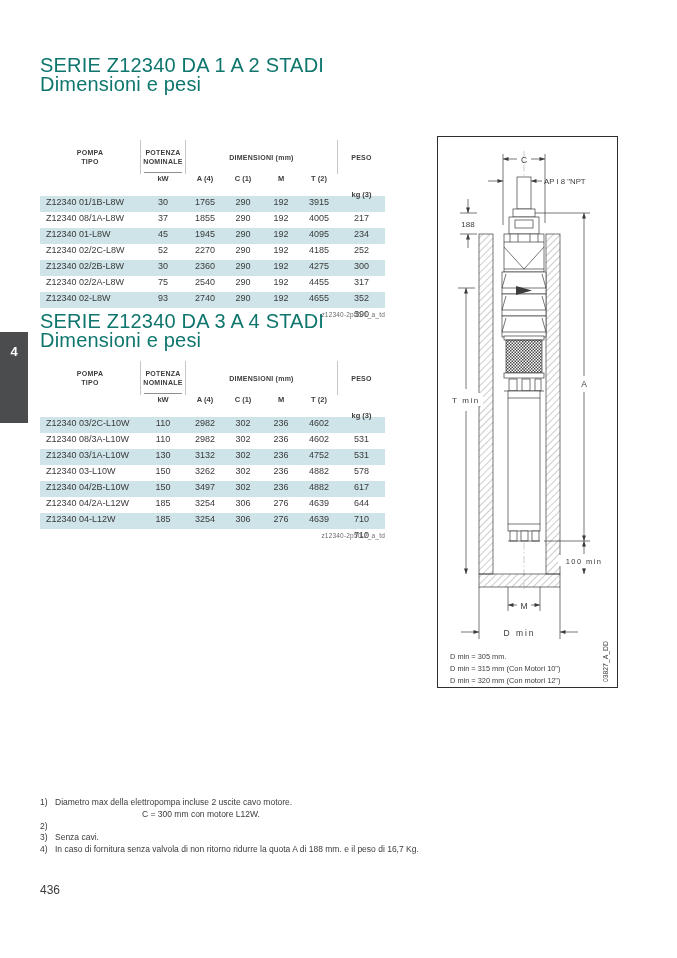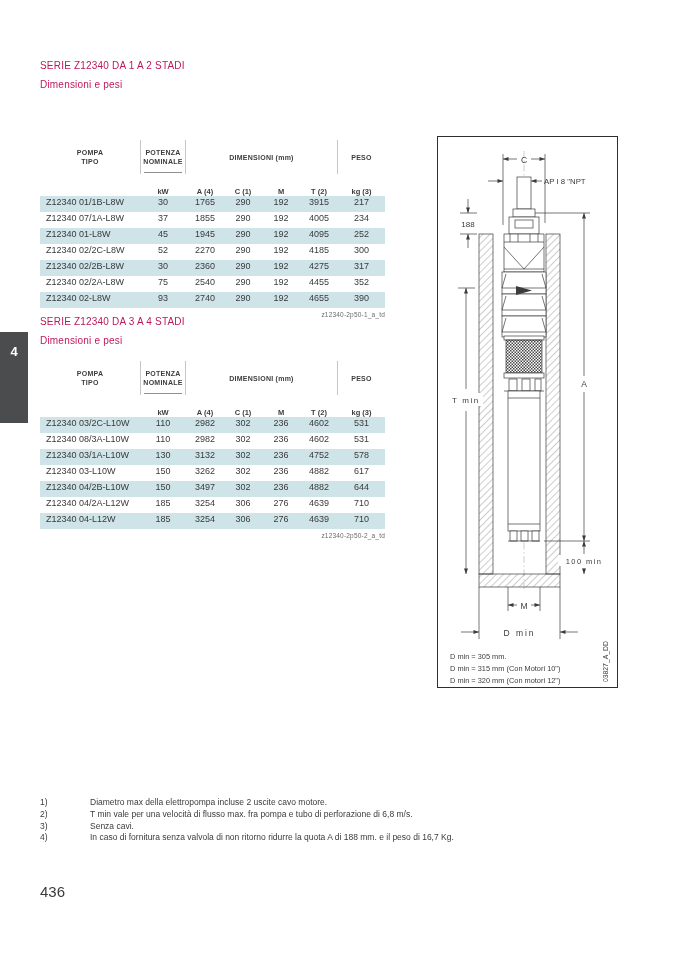--- a/index.html
+++ b/index.html
@@ -1,53 +1,53 @@
 <!DOCTYPE html>
 <html><head>
 <meta charset="utf-8">
 <style>
   html,body{margin:0;padding:0;background:#e8e8e8;}
   .page{position:relative;width:677px;height:958px;background:#ffffff;overflow:hidden;
         font-family:"Liberation Sans",sans-serif;color:#3b3e41;margin:0 auto;}
   
-  .sec-title{position:absolute;left:40px;font-size:10px;line-height:19px;color:#be185d;letter-spacing:.2px;}
+  .sec-title{position:absolute;left:40px;font-size:20px;line-height:19px;color:#0f766e;letter-spacing:.2px;}
   .sec-title.t1{top:56px;} .sec-title.t2{top:312px;}
   
   .side-tab{position:absolute;left:0;top:332px;width:28px;height:91px;background:#4b4c4e;}
   .side-tab span{display:block;text-align:center;padding-top:12px;color:#fff;font-size:13px;font-weight:bold;}
   
   .tbl{position:absolute;left:40px;width:345px;font-size:9px;color:#3a3a3a;}
   .tbl.tbl1{top:140px;} .tbl.tbl2{top:361px;}
   .thead{display:flex;height:34px;font-size:7px;font-weight:bold;letter-spacing:.25px;color:#3d3d3d;}
   .hc{display:flex;flex-direction:column;justify-content:center;text-align:center;line-height:9px;box-sizing:border-box;}
   .h-pompa{flex:0 0 100px;}
   .h-potenza{flex:0 0 46px;border-left:1px solid #c6c6c6;border-right:1px solid #c6c6c6;position:relative;}
   .h-potenza::after{content:"";position:absolute;left:3px;right:3px;bottom:1px;border-bottom:1px solid #8f8f8f;}
   .h-dim{flex:0 0 152px;border-right:1px solid #c6c6c6;}
   .h-peso{flex:0 0 47px;}
-  .units{display:flex;height:22px;align-items:flex-end;padding-bottom:0;box-sizing:border-box;
+  .units{display:flex;height:22px;padding-bottom:0;box-sizing:border-box;
          font-size:7.5px;font-weight:bold;color:#3d3d3d;}
   .trow{display:flex;height:16px;line-height:12.4px;}
   .tbody .trow:nth-of-type(odd){background:#cee4e8;}
   .col-type{flex:0 0 100px;text-align:left;padding-left:6px;box-sizing:border-box;white-space:nowrap;}
   .col-kw{flex:0 0 46px;text-align:center;}
   .col-a,.col-c,.col-m,.col-t{flex:0 0 38px;text-align:center;}
-  .col-kg{flex:0 0 47px;text-align:center;}
+  .col-kg{flex:0 0 47px;text-align:center;margin-top:16px;}
   .tbl-id{text-align:right;font-size:6.5px;color:#6a6a6a;margin-top:3px;letter-spacing:.2px;}
   
   .diagram{position:absolute;left:437px;top:136px;width:179px;height:550px;border:1px solid #2e2e2e;box-sizing:content-box;background:#fff;}
   .diagram svg{display:block;width:179px;height:550px;}
   .dimtext{font-family:"Liberation Sans",sans-serif;fill:#3c3c3c;}
   
   .footnotes{position:absolute;left:40px;top:797px;width:605px;font-size:8.5px;line-height:11.8px;color:#3b3b3b;}
   .fn{display:flex;}
   .fn .num{flex:0 0 15px;}
-  .fn .lines{flex:1;margin-left:35px;}
+  .fn .lines{flex:1;}
   .fn1-line3{margin-left:87px;}
-  .page-num{position:absolute;left:40px;top:883px;font-size:15px;color:#3b3b3b;text-align:center;}
+  .page-num{position:absolute;left:40px;top:883px;font-size:12px;color:#3b3b3b;text-align:center;}
 </style>
 </head>
 <body>
 
 <div class="page">
 
   <div class="side-tab">
     <span>4</span>
   </div>
 
@@ -88,21 +88,21 @@
           <span class="col-type">Z12340 01/1B-L8W</span>
           <span class="col-kw">30</span>
           <span class="col-a">1765</span>
           <span class="col-c">290</span>
           <span class="col-m">192</span>
           <span class="col-t">3915</span>
           <span class="col-kg">217</span>
         </div>
 
         <div class="trow">
-          <span class="col-type">Z12340 07/1A-L8W</span>
+          <span class="col-type">Z12340 08/1A-L8W</span>
           <span class="col-kw">37</span>
           <span class="col-a">1855</span>
           <span class="col-c">290</span>
           <span class="col-m">192</span>
           <span class="col-t">4005</span>
           <span class="col-kg">234</span>
         </div>
 
         <div class="trow">
           <span class="col-type">Z12340 01-L8W</span>
@@ -393,26 +393,26 @@
 
       <text class="dimtext" x="170" y="545" font-size="6.8" fill="#4a4a4a" transform="rotate(-90 170 545)">03827_A_DD</text>
     </svg>
   </div>
 
   <div class="footnotes">
     <div class="fn">
       <span class="num">1)</span>
       <div class="lines">
         <div>Diametro max della elettropompa incluse 2 uscite cavo motore.</div>
+        <div class="fn1-line3">C = 300 mm con motore L12W.</div>
       </div>
     </div>
     <div class="fn">
       <span class="num">2)</span>
       <div class="lines">
-        <div>T min vale per una velocità di flusso max. fra pompa e tubo di perforazione di 6,8 m/s.</div>
       </div>
     </div>
     <div class="fn">
       <span class="num">3)</span>
       <div class="lines">
         <div>Senza cavi.</div>
       </div>
     </div>
     <div class="fn">
       <span class="num">4)</span>

